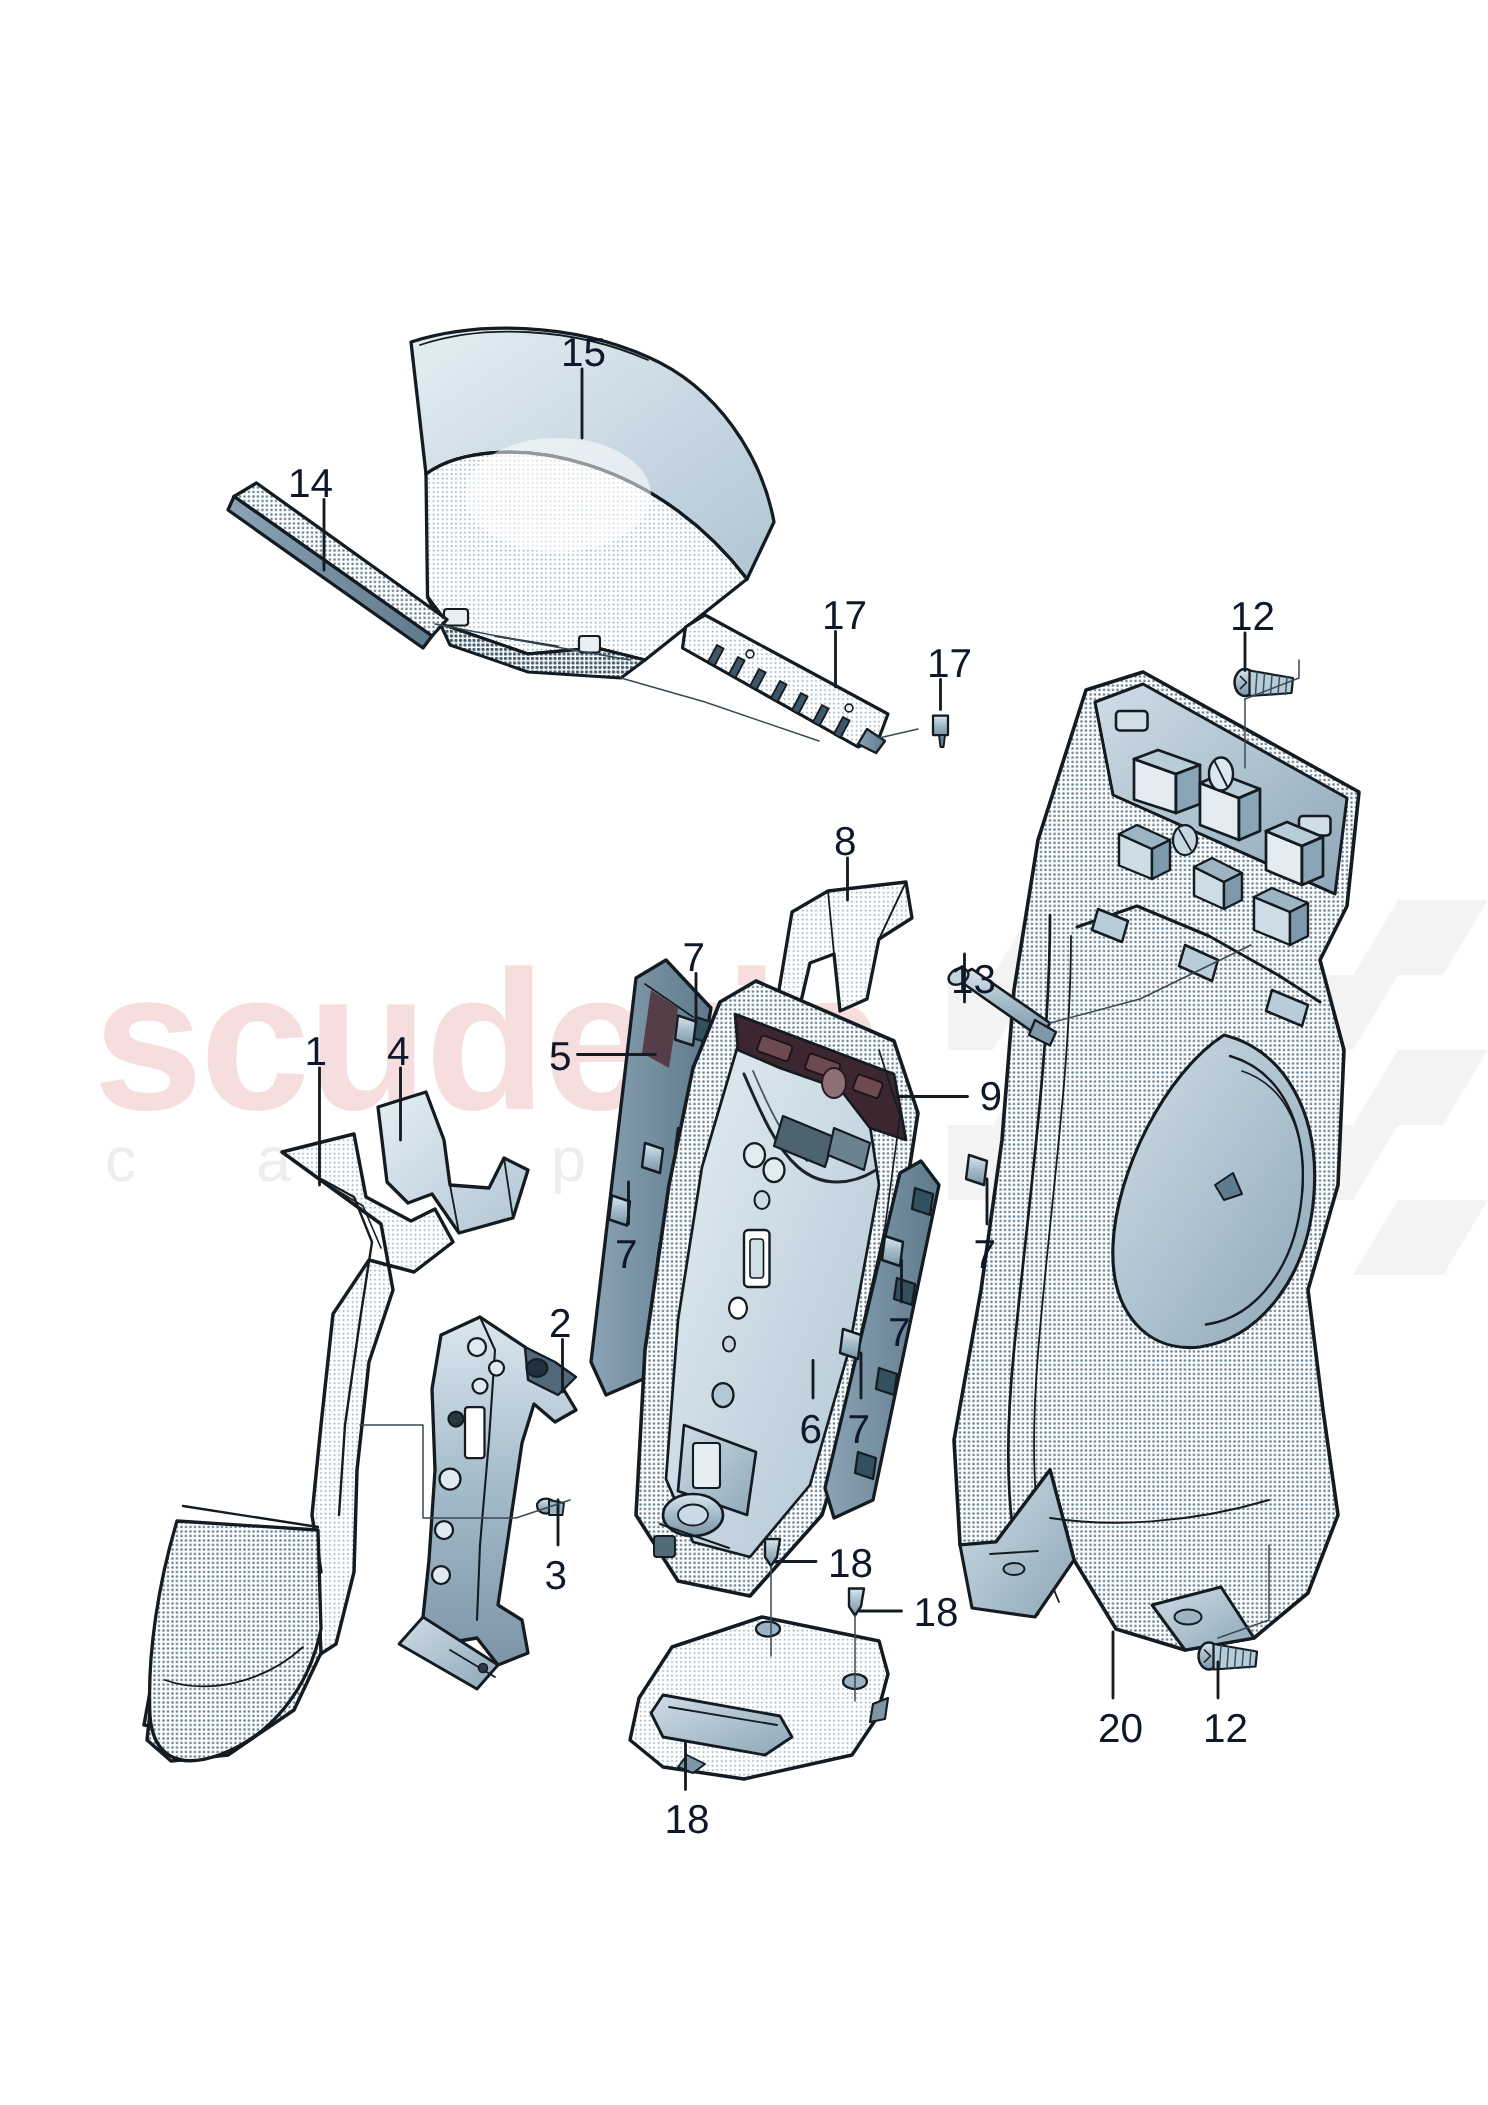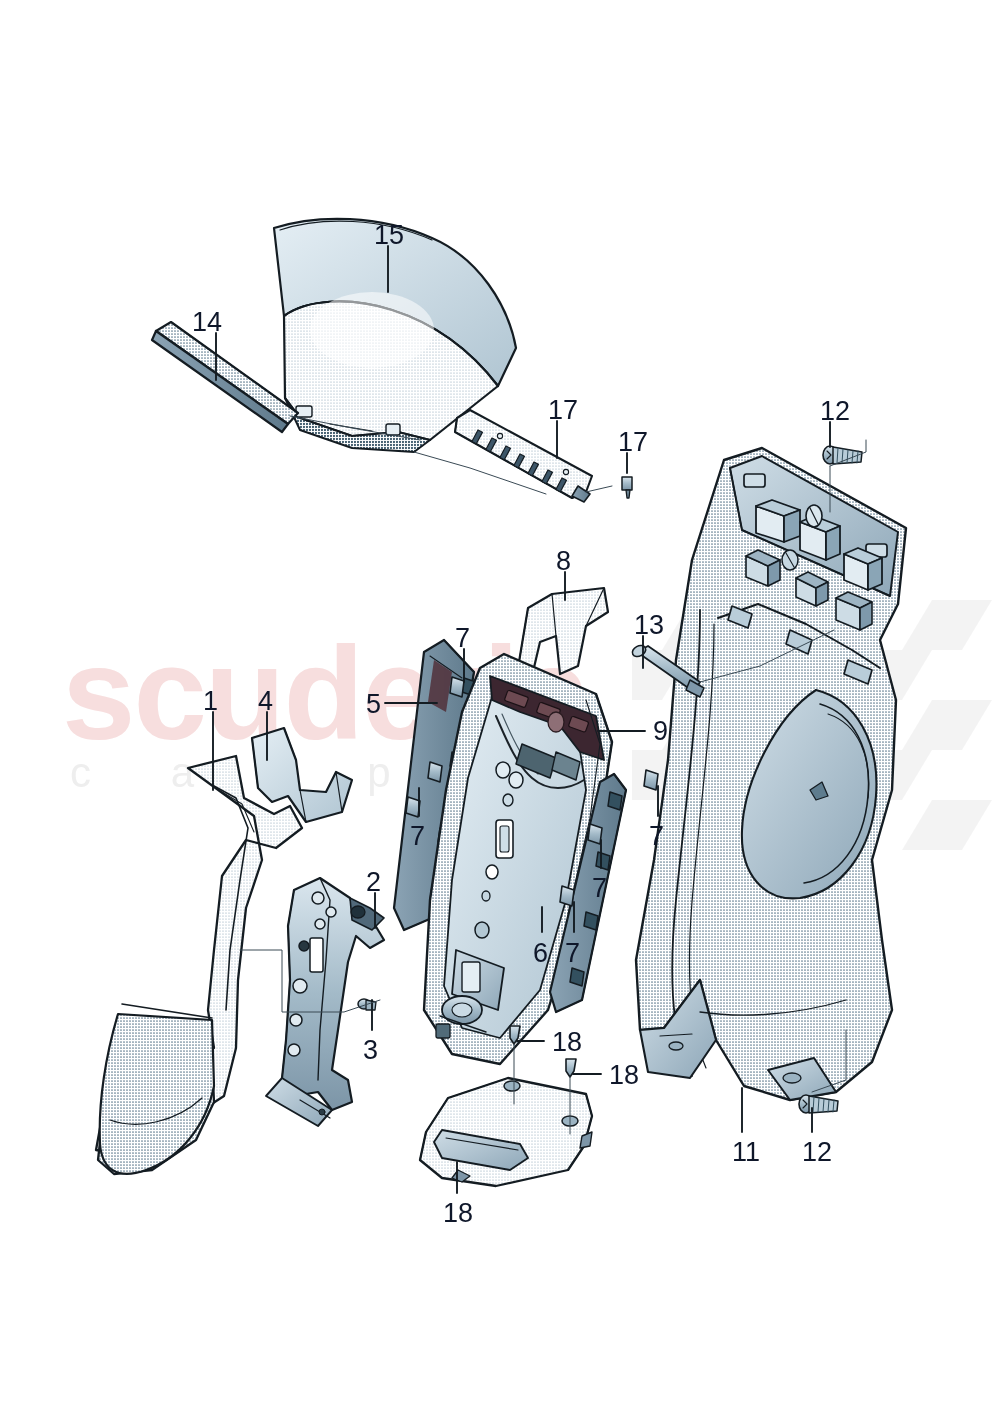--- a/index.html
+++ b/index.html
@@ -507,24 +507,24 @@
       <div class="lbl" style="left: 366px; top: 691px;">5</div>
       <div class="lbl" style="left: 533px; top: 940px;">6</div>
       <div class="lbl" style="left: 455px; top: 625px;">7</div>
       <div class="lbl" style="left: 410px; top: 823px;">7</div>
       <div class="lbl" style="left: 565px; top: 940px;">7</div>
       <div class="lbl" style="left: 649px; top: 823px;">7</div>
       <div class="lbl" style="left: 592px; top: 875px;">7</div>
       <div class="lbl" style="left: 556px; top: 548px;">8</div>
       <div class="lbl" style="left: 653px; top: 718px;">9</div>
       <div class="lbl" style="left: 443px; top: 1200px;">18</div>
-      <div class="lbl" style="left: 732px; top: 1139px;">11</div>
+      <div class="lbl" style="left: 732px; top: 1139px;">20</div>
       <div class="lbl" style="left: 820px; top: 398px;">12</div>
       <div class="lbl" style="left: 802px; top: 1139px;">12</div>
-      <div class="lbl" style="left: 634px; top: 612px;">13</div>
+      <div class="lbl" style="left: 634px; top: 640px;">13</div>
       <div class="lbl" style="left: 192px; top: 309px;">14</div>
       <div class="lbl" style="left: 374px; top: 222px;">15</div>
       <div class="lbl" style="left: 548px; top: 397px;">17</div>
       <div class="lbl" style="left: 618px; top: 429px;">17</div>
       <div class="lbl" style="left: 552px; top: 1029px;">18</div>
       <div class="lbl" style="left: 609px; top: 1062px;">18</div>
     </div>
 
 </div>
 

